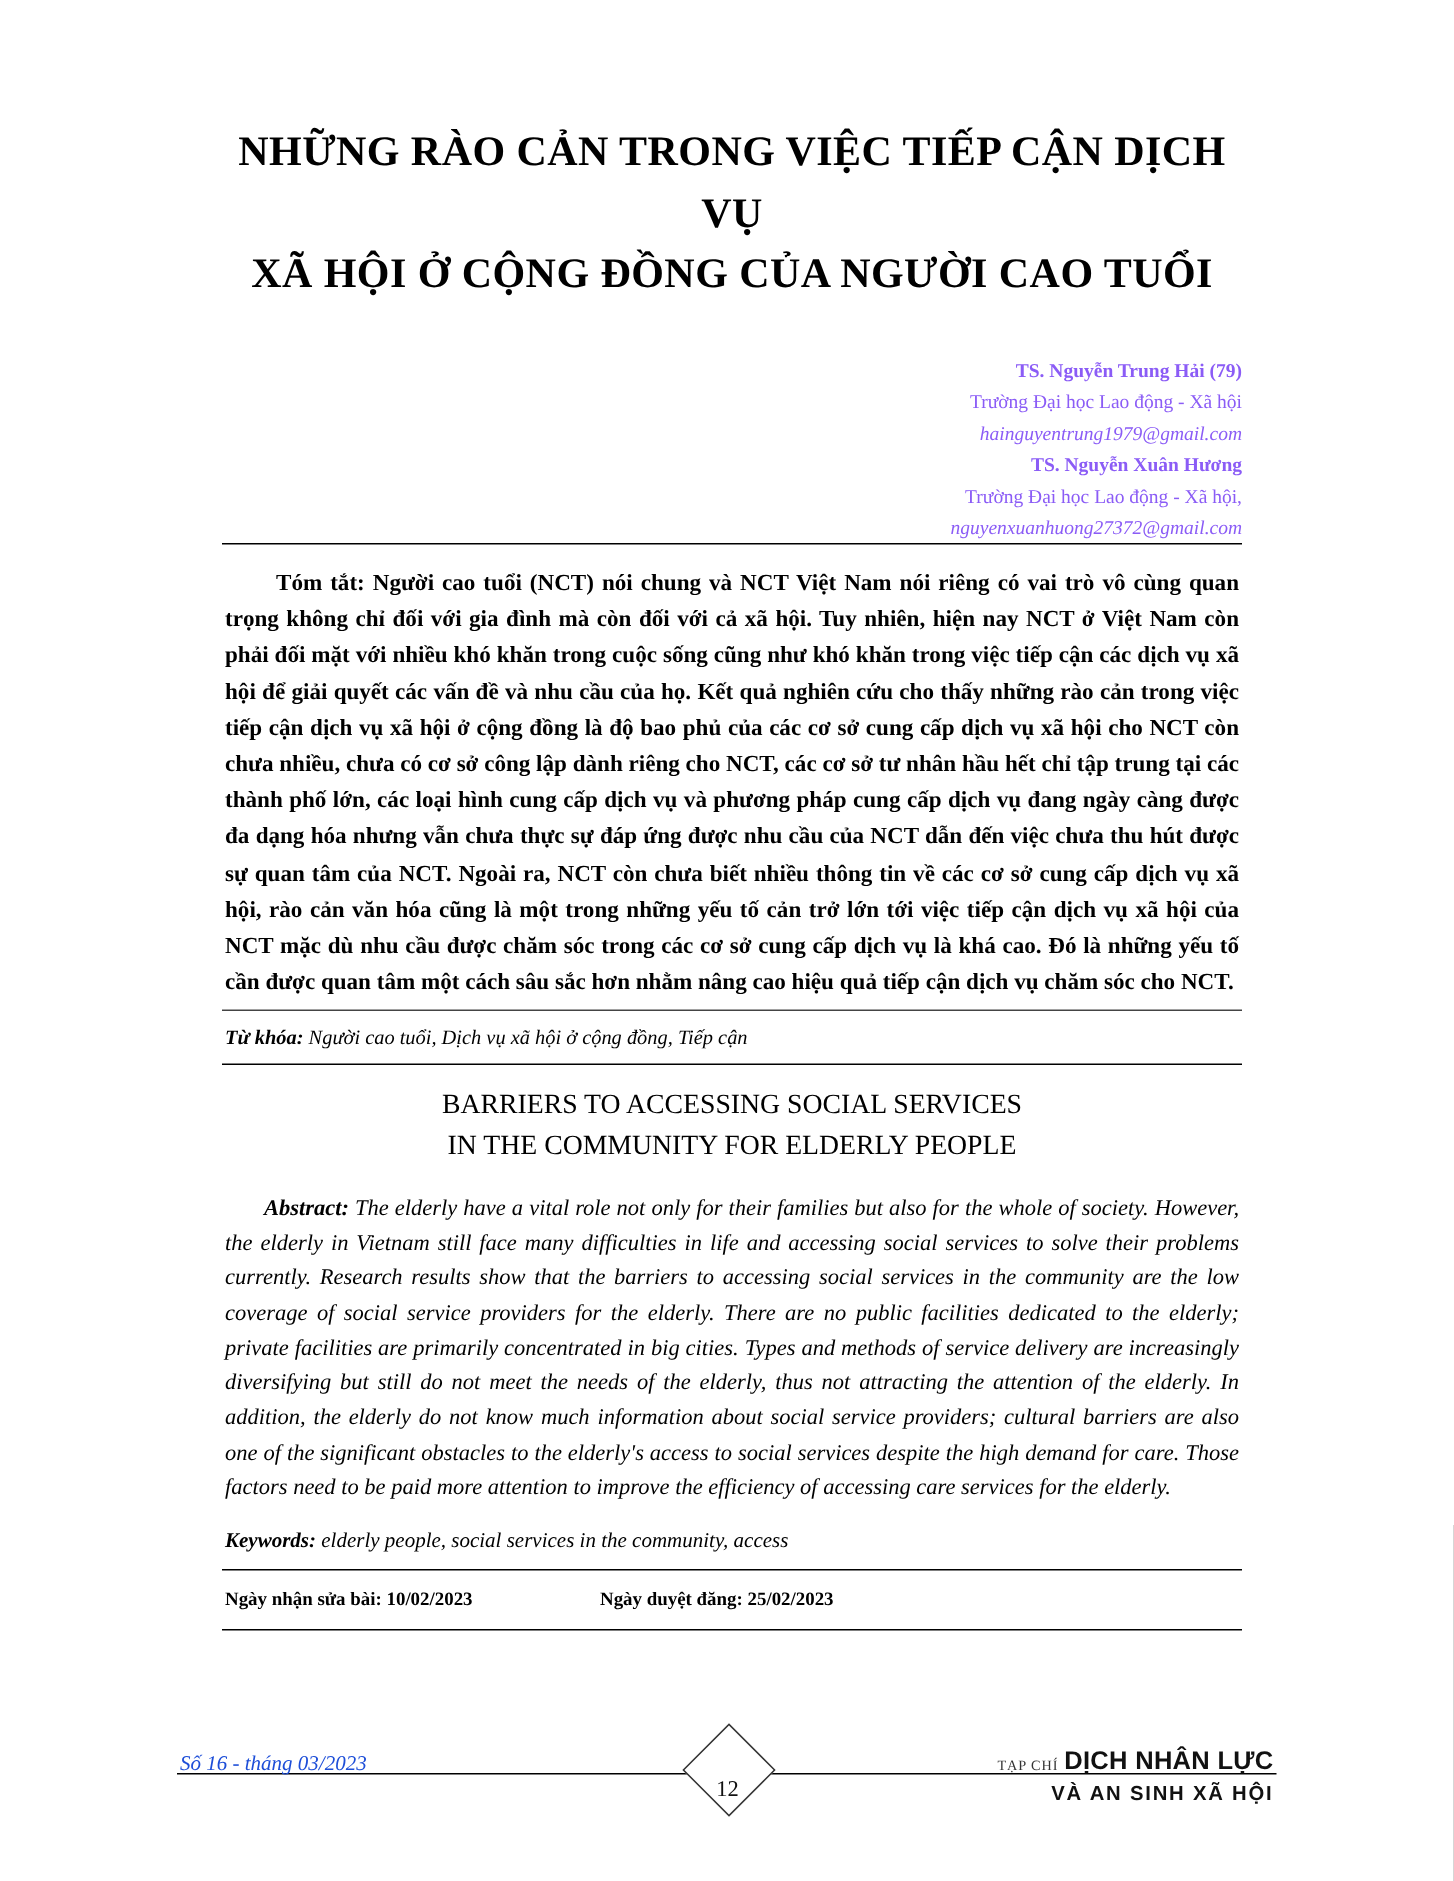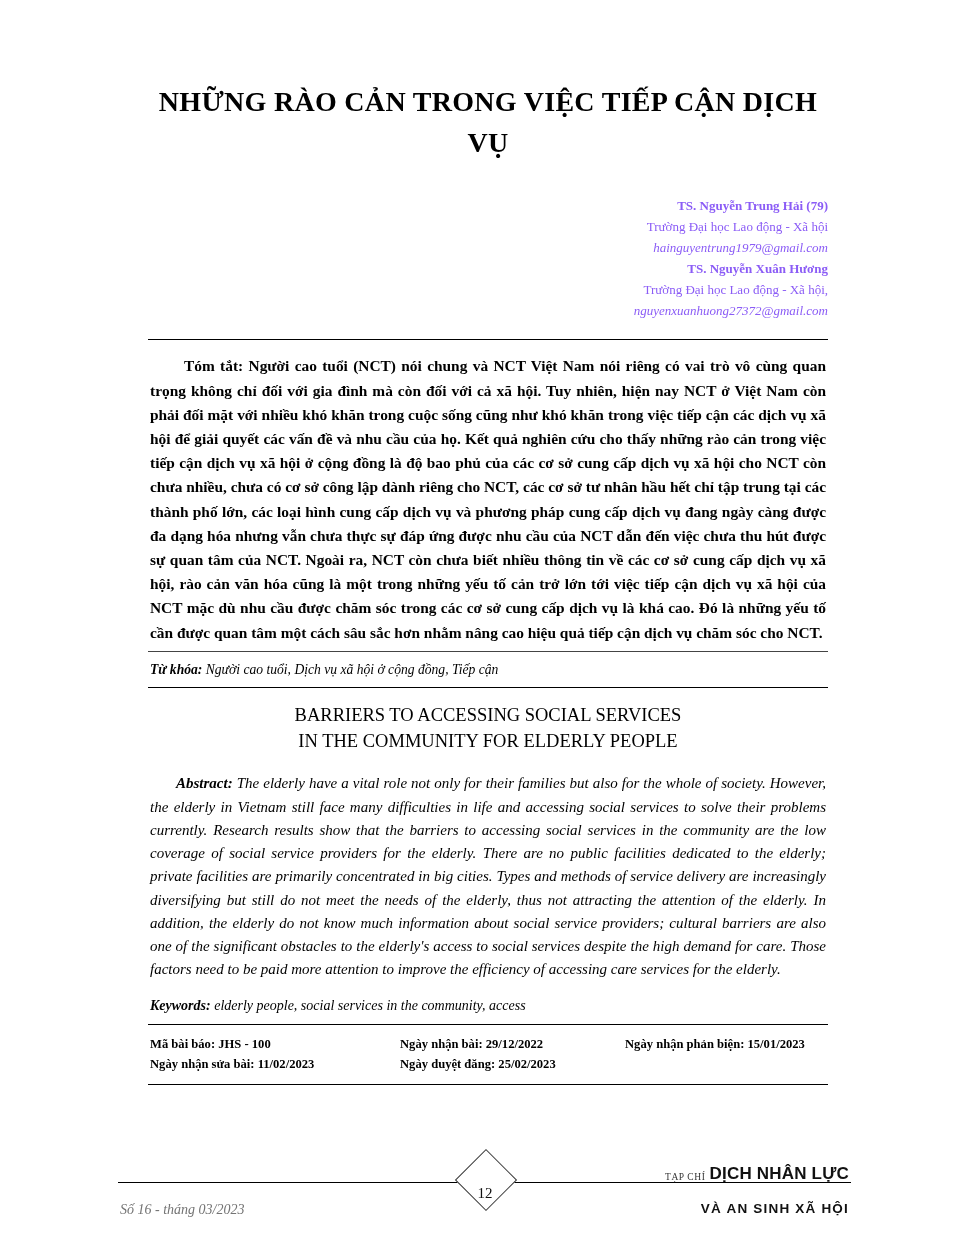--- a/index.html
+++ b/index.html
@@ -55,21 +55,21 @@
     border: 0;
     border-top: 1px solid #000;
     margin: 0;
   }
   .rule-thin {
     border: 0;
     border-top: 0.8px solid #444;
     margin: 0;
   }
 
-  .abs-vi-wrap { margin-top: 18px; }
+  .abs-vi-wrap { }
   .abs-vi {
     font-size: 15.4px;
     line-height: 1.57;
     text-align: justify;
     font-weight: bold;
     padding: 14px 2px 6px 2px;
   }
   .abs-vi .indent { display: inline-block; width: 34px; }
 
   .keywords-vi {
@@ -131,24 +131,24 @@
   .footer-rule {
     position: absolute;
     left: 118px;
     right: 118px;
     top: 18px;
     border-top: 1px solid #000;
   }
   .footer-left {
     position: absolute;
     left: 120px;
-    top: 38px;
+    top: 5px;
     font-size: 14px;
     font-style: italic;
-    color: #737373;
+    color: #1d4ed8;
   }
   .diamond {
     position: absolute;
     left: 464px;
     top: -6px;
     width: 42px;
     height: 42px;
     background: #ffffff;
     border: 1px solid #333;
     transform: rotate(45deg);
@@ -185,31 +185,32 @@
     color: #111;
     font-family: "Liberation Sans", sans-serif;
     display: inline-block;
   }
   .fr-3 {
     font-size: 13.5px;
     font-weight: bold;
     letter-spacing: 1.2px;
     color: #111;
     font-family: "Liberation Sans", sans-serif;
-    margin-top: 18px;
+    margin-top: 4px;
   }
 </style>
 </head>
 <body>
 
 <div class="page">
   <div class="content">
 
     <div class="title">
       <span class="title-line">NHỮNG RÀO CẢN TRONG VIỆC TIẾP CẬN DỊCH VỤ</span>
+      <span class="title-line">XÃ HỘI Ở CỘNG ĐỒNG CỦA NGƯỜI CAO TUỔI</span>
     </div>
 
     <div class="authors">
       <div class="bold">TS. Nguyễn Trung Hải (79)</div>
       <div>Trường Đại học Lao động - Xã hội</div>
       <div class="ital">hainguyentrung1979@gmail.com</div>
       <div class="bold">TS. Nguyễn Xuân Hương</div>
       <div>Trường Đại học Lao động - Xã hội,</div>
       <div class="ital">nguyenxuanhuong27372@gmail.com</div>
     </div>
@@ -241,36 +242,22 @@
     <div class="keywords-en">
       <span class="lbl">Keywords:</span>
       <span>elderly people, social services in the community, access</span>
     </div>
 
     <hr class="rule">
 
     <div class="meta">
       <div class="meta-row">
         <div class="meta-col-1">
-          <span>Mã bài báo:</span>
-          <span>JHS - 100</span>
-        </div>
-        <div class="meta-col-2">
-          <span>Ngày nhận bài:</span>
-          <span>29/12/2022</span>
-        </div>
-        <div class="meta-col-3">
-          <span>Ngày nhận phản biện:</span>
-          <span>15/01/2023</span>
-        </div>
-      </div>
-      <div class="meta-row">
-        <div class="meta-col-1">
           <span>Ngày nhận sửa bài:</span>
-          <span>11/02/2023</span>
+          <span>10/02/2023</span>
         </div>
         <div class="meta-col-2">
           <span>Ngày duyệt đăng:</span>
           <span>25/02/2023</span>
         </div>
         <div class="meta-col-3"></div>
       </div>
     </div>
 
     <hr class="rule">

